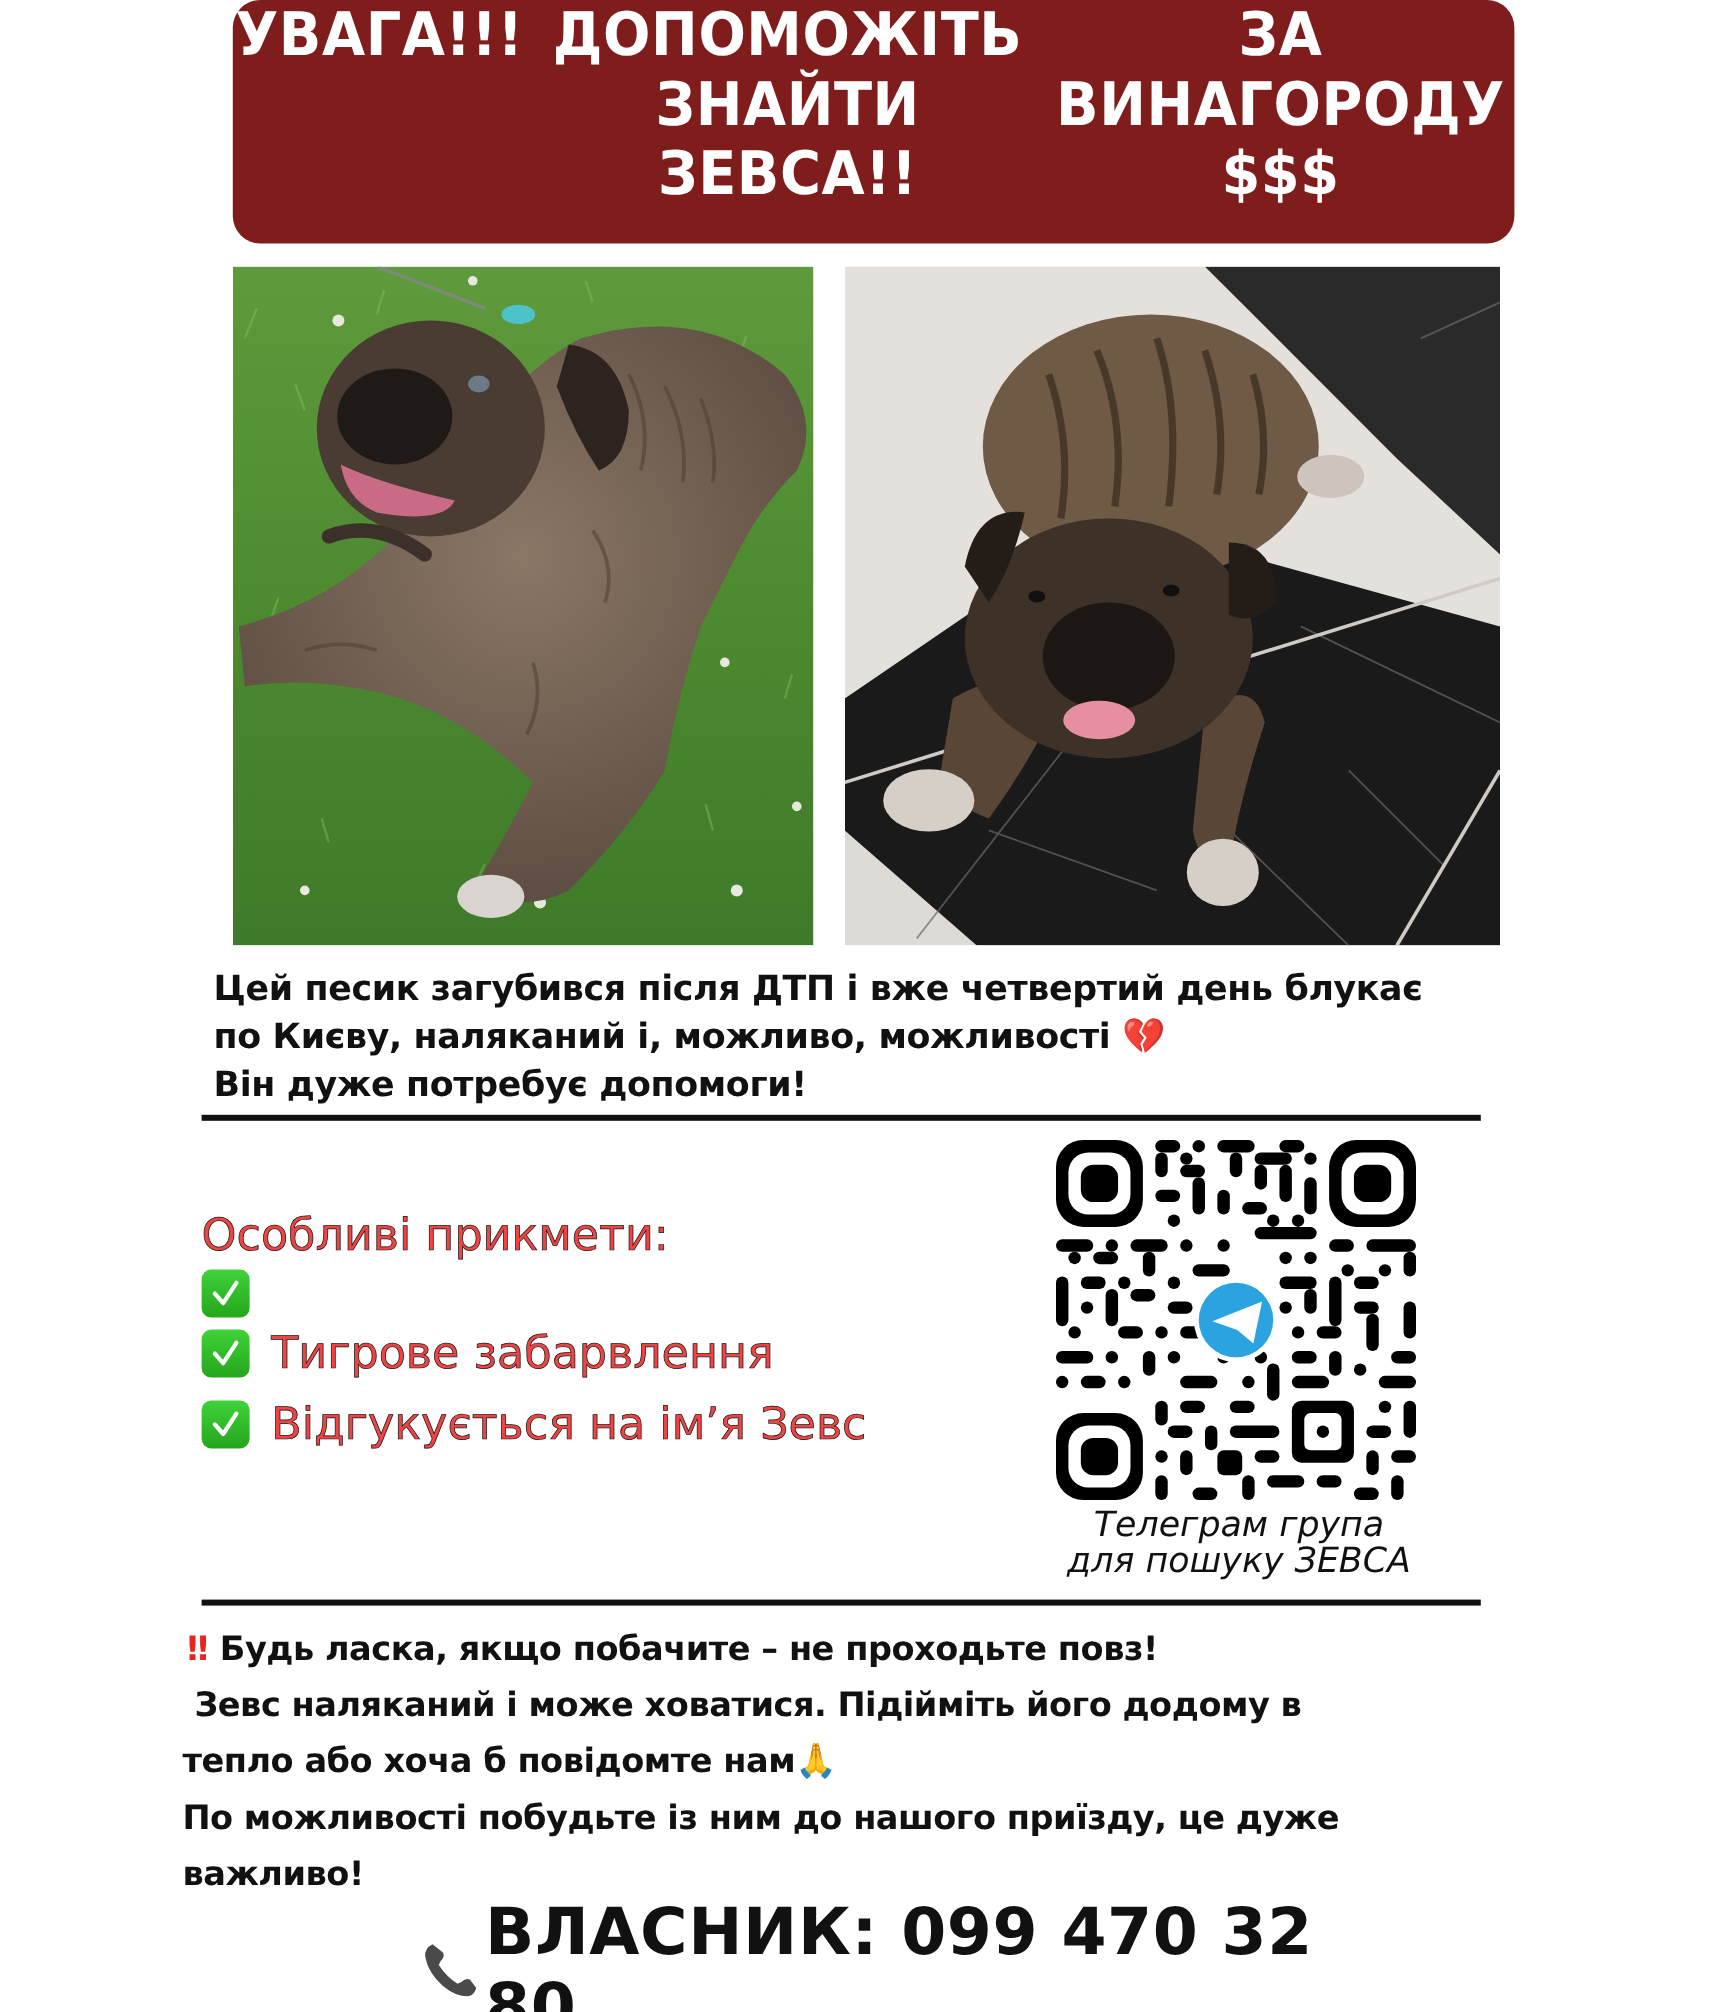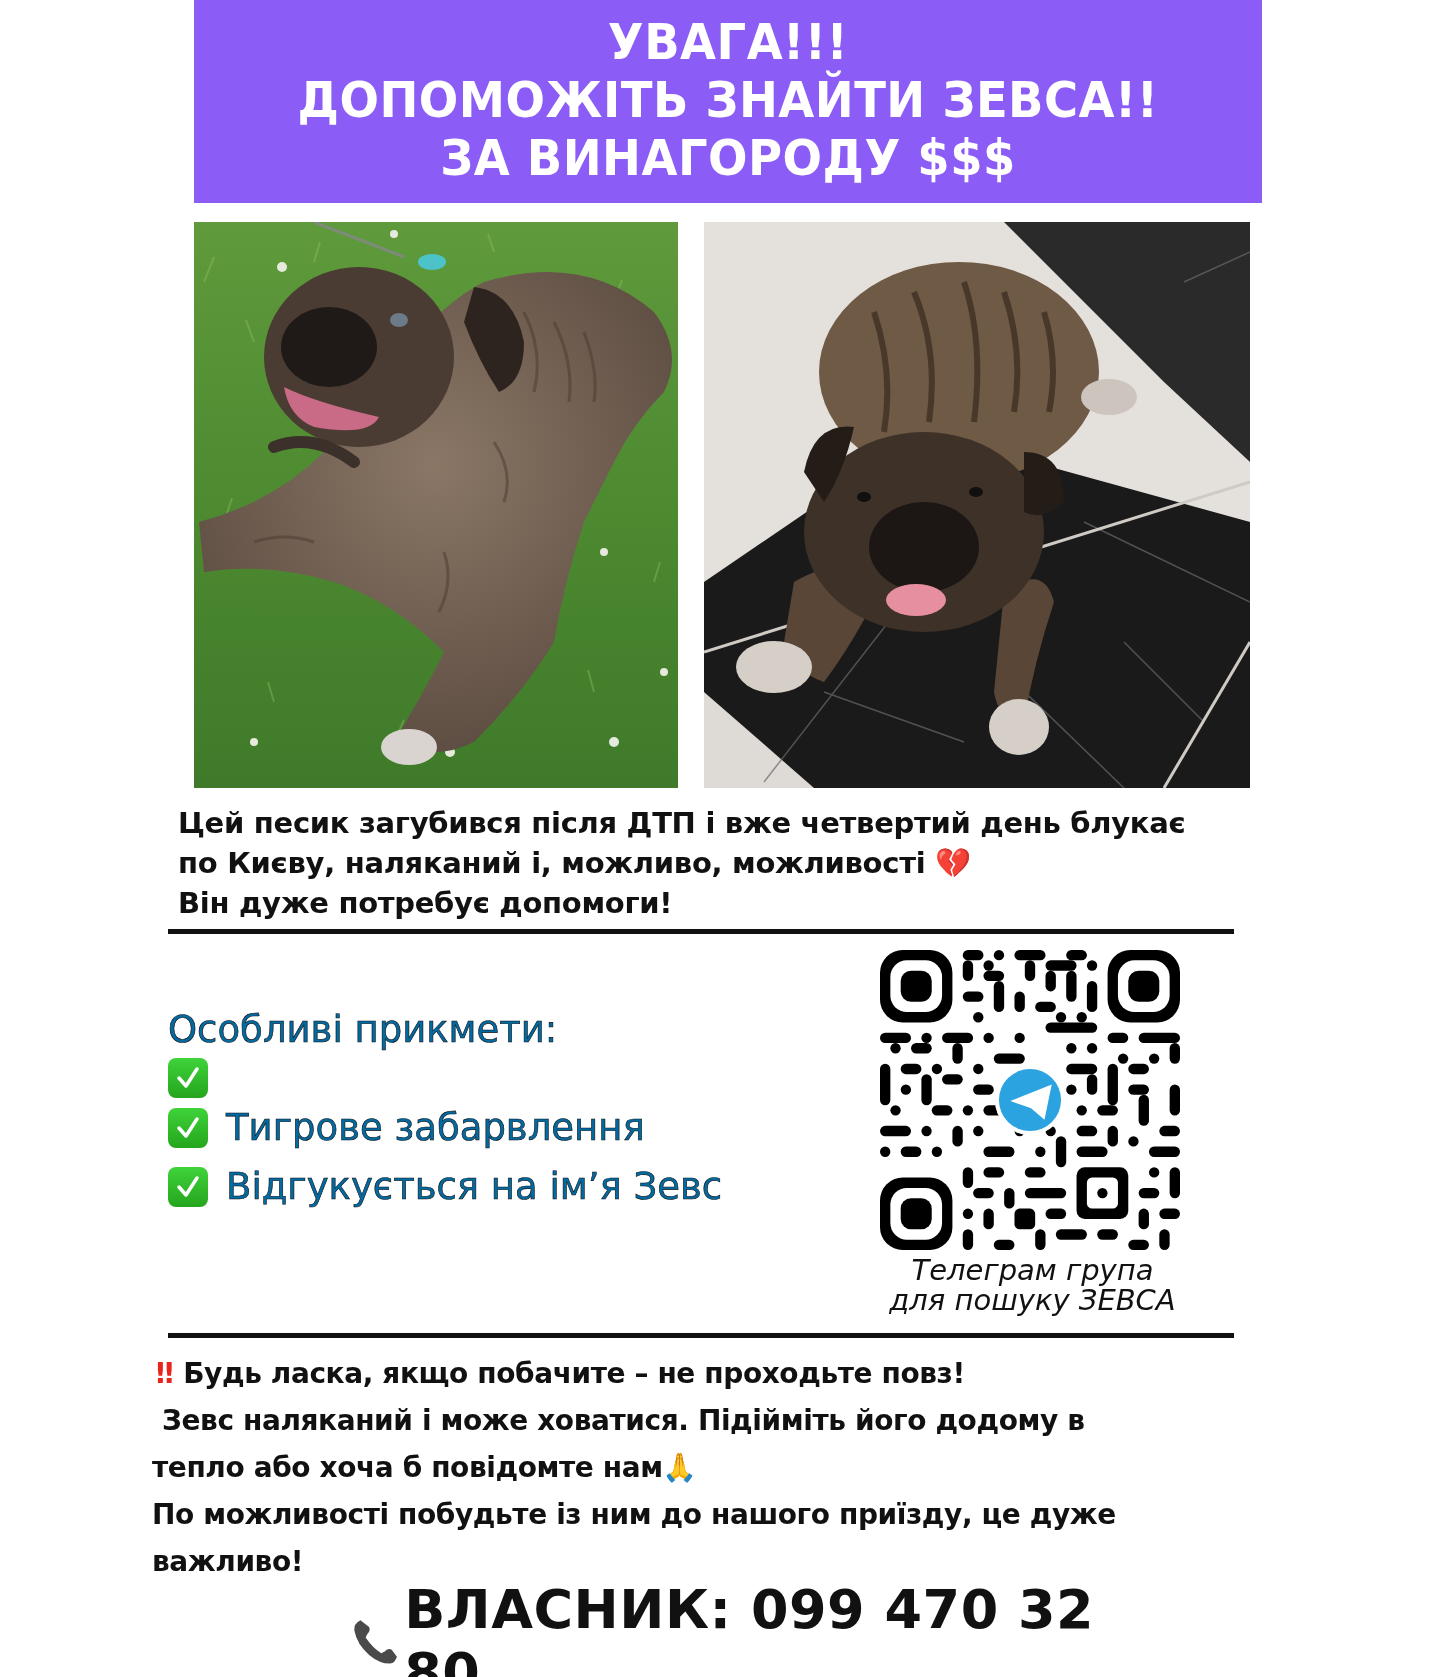--- a/index.html
+++ b/index.html
@@ -1,24 +1,25 @@
 <!DOCTYPE html>
 <html><head>
 <meta charset="utf-8">
 <style>
   * { box-sizing: border-box; margin: 0; padding: 0; }
   html, body { width: 1440px; height: 1677px; background: #ffffff; overflow: hidden; }
   body { position: relative; font-family: "Liberation Sans", "DejaVu Sans", sans-serif; color: #111; }
 
   .banner {
     position: absolute; left: 194px; top: 0; width: 1068px; height: 203px;
-    background: #8b5cf6; color: #fff; text-align: center;
+    background: #7f1d1d; color: #fff; text-align: center;
     font-family: "DejaVu Sans", sans-serif; font-weight: bold;
-    display: flex; flex-direction: column; justify-content: center;
+    display: flex; flex-direction: row; justify-content: center;
     padding-bottom: 4px;
+    border-radius: 23px;
   }
   .banner .line { font-size: 50px; line-height: 58px; letter-spacing: 0.5px; transform: scaleX(0.93); }
 
   .photo { position: absolute; top: 222px; height: 566px; overflow: hidden; }
   .photo svg { width: 100%; height: 100%; display: block; }
   .photo-1 { left: 194px; width: 484px; }
   .photo-2 { left: 704px; width: 546px; }
 
   .story {
     position: absolute; left: 178px; top: 803px; width: 1080px;
@@ -26,21 +27,21 @@
     font-size: 29px; line-height: 40px; letter-spacing: -0.3px; color: #111;
   }
   .story .l { white-space: nowrap; }
 
   .divider { position: absolute; height: 5px; background: #111; }
   .divider-1 { left: 168px; top: 929px; width: 1066px; }
   .divider-2 { left: 168px; top: 1333px; width: 1066px; }
 
   .features {
     position: absolute; left: 168px; top: 1002px;
-    font-family: "DejaVu Sans", sans-serif; font-weight: bold; color: #0369a1;
+    font-family: "DejaVu Sans", sans-serif; font-weight: bold; color: #ef4444;
   }
   .features .title { font-size: 37px; line-height: 56px; font-weight: normal; -webkit-text-stroke: 0.6px #111; }
   .features .item { display: flex; align-items: center; font-size: 37px; line-height: 59px; font-weight: normal; -webkit-text-stroke: 0.6px #111; }
   .check {
     display: inline-flex; align-items: center; justify-content: center;
     width: 40px; height: 40px; border-radius: 8px; background: linear-gradient(#3fd33a, #25a51d);
     margin-right: 18px;
   }
 
   .qr-wrap { position: absolute; left: 880px; top: 950px; width: 300px; height: 300px; }

